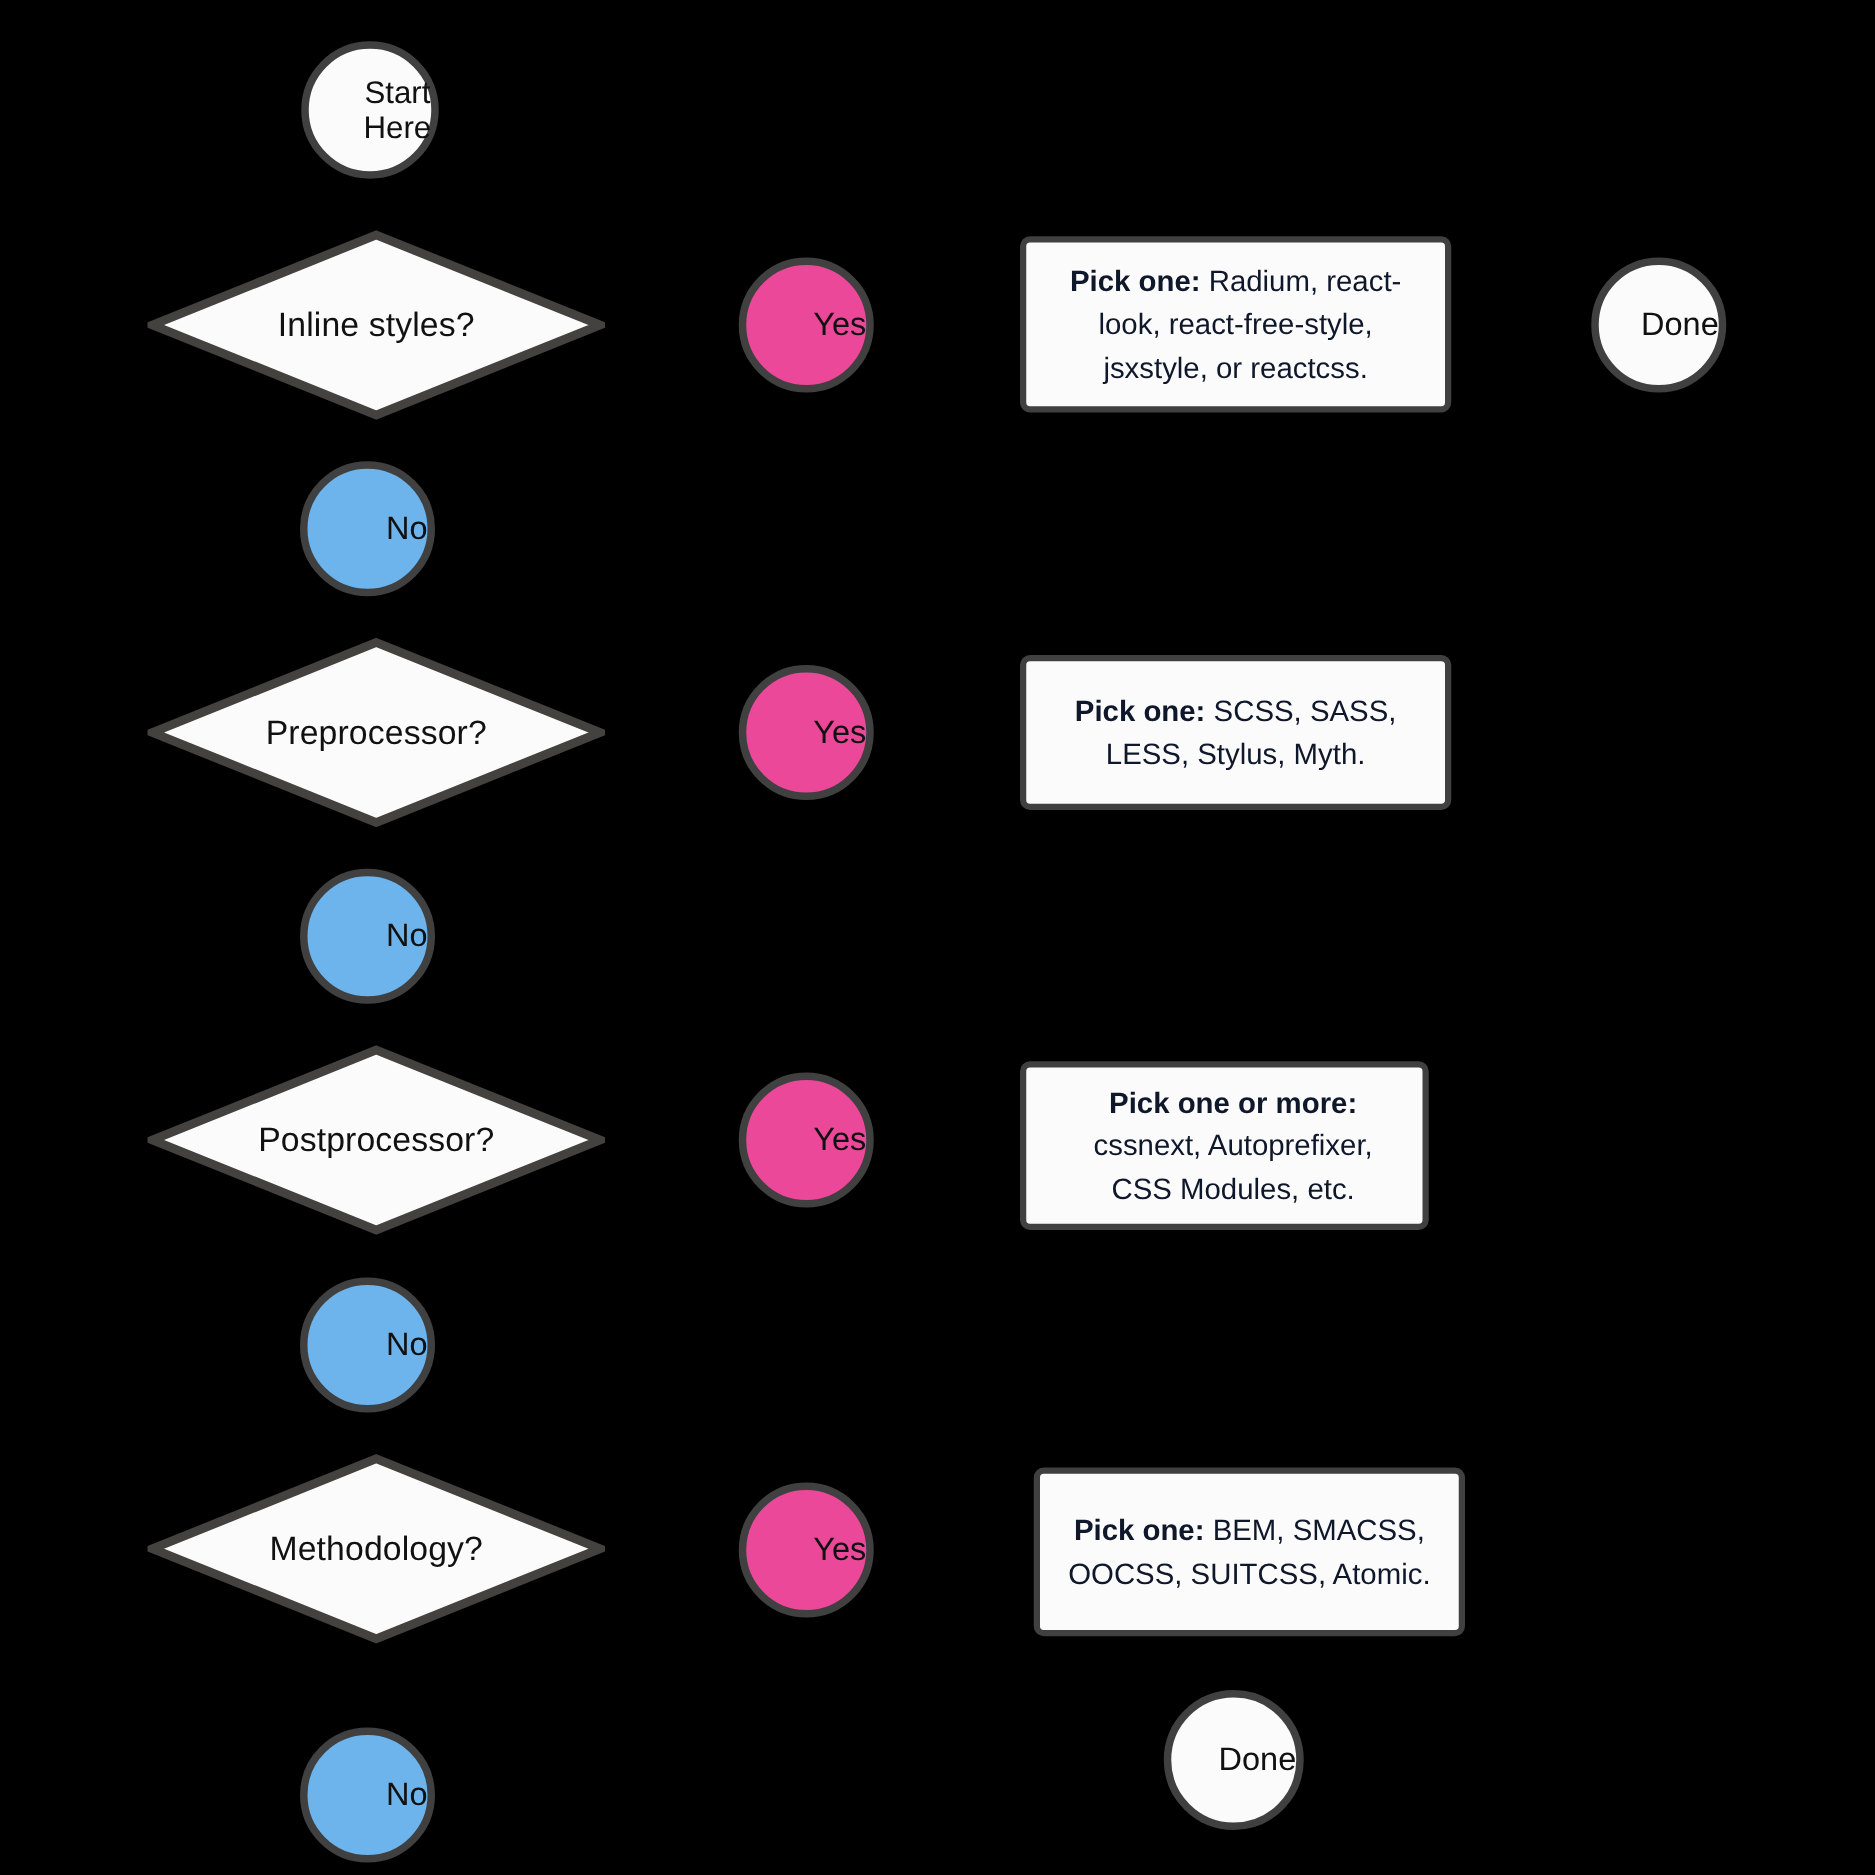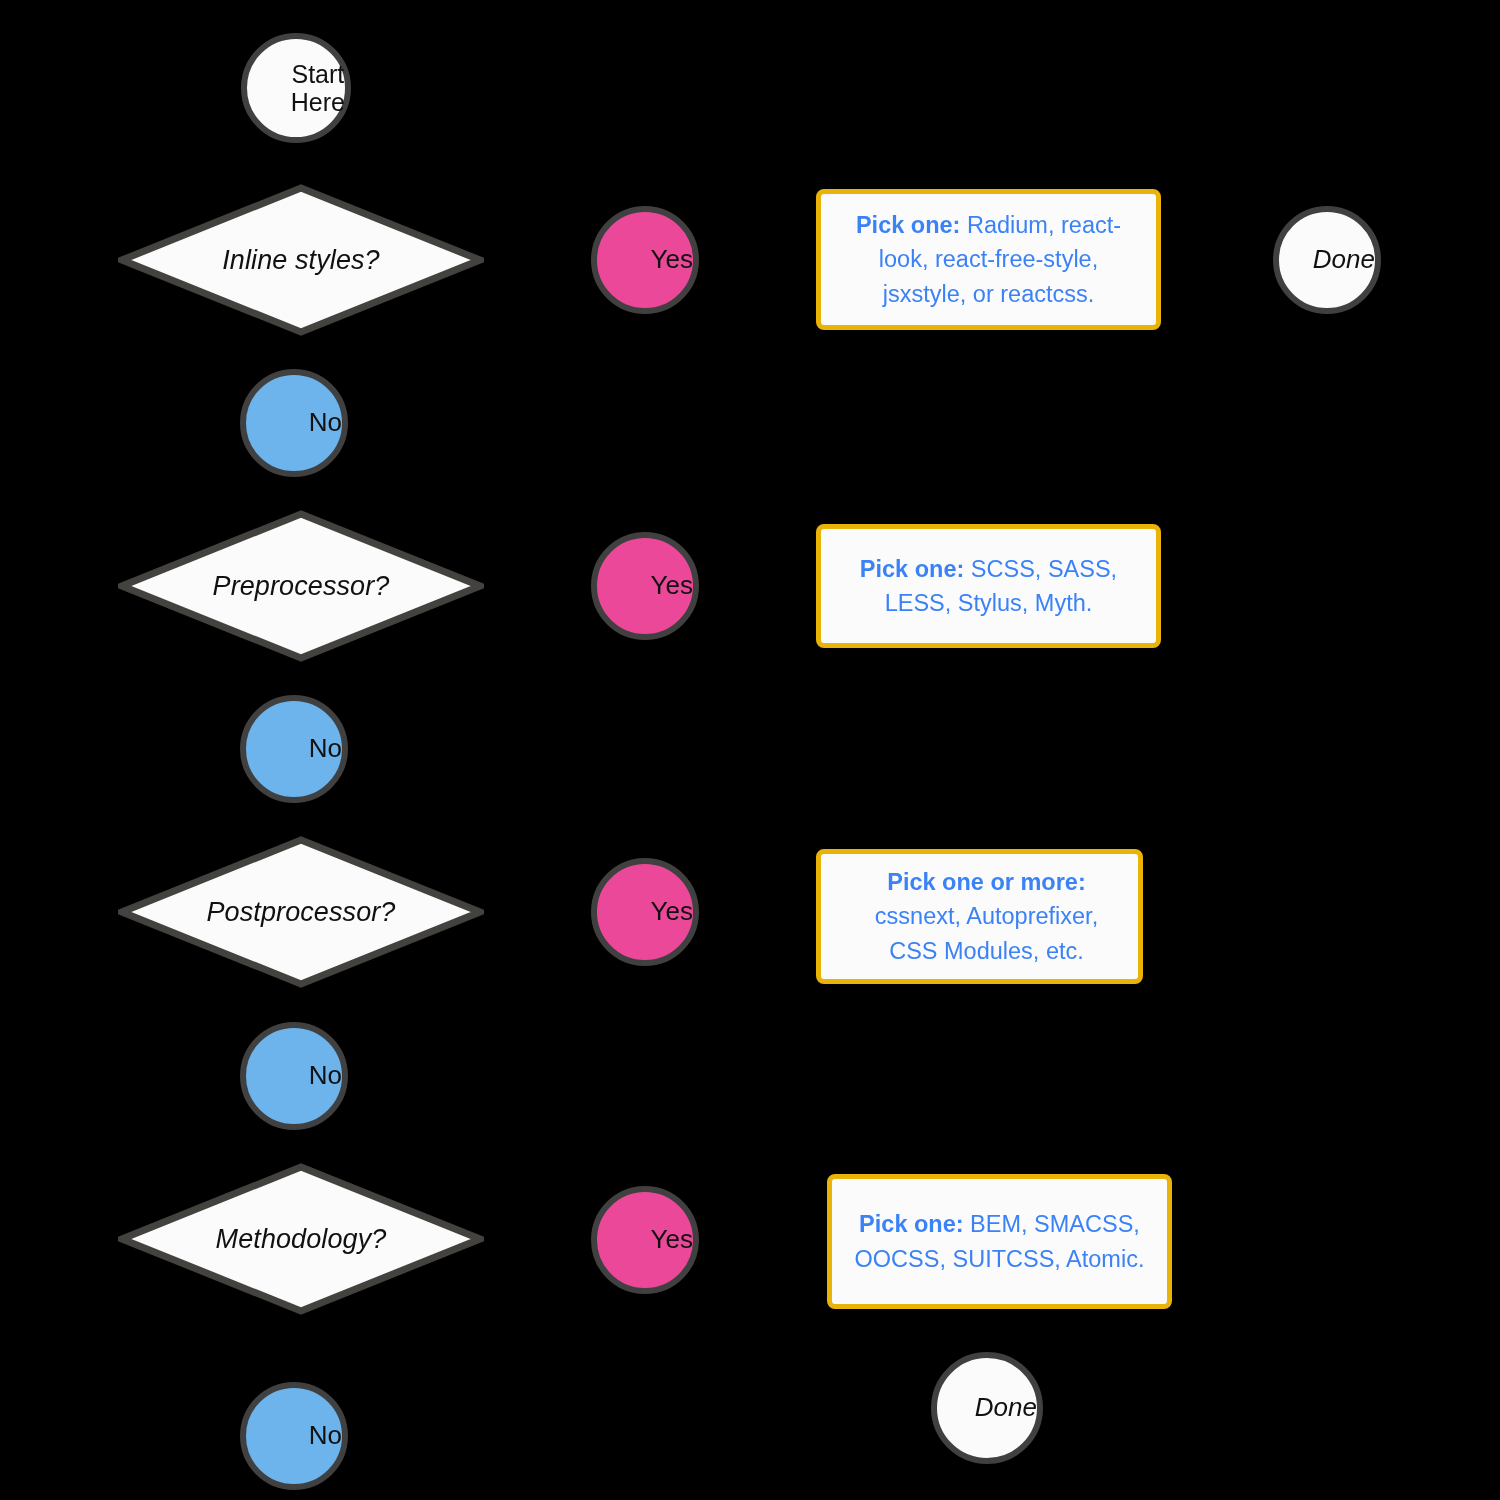--- a/index.html
+++ b/index.html
@@ -37,58 +37,57 @@
   .circle.terminal   { background: #fbfbfb; }
   .circle.yes        { background: #ec4899; }
   .circle.no         { background: #6cb4eb; }
 
   
   .diamond-wrap {
     position: absolute;
     display: flex;
     align-items: center;
     justify-content: center;
-    font-style: italic;
   }
   .diamond-shape {
     position: absolute;
     inset: 0;
     width: 100%;
     height: 100%;
   }
   .diamond-label {
     position: relative;
     z-index: 2;
     color: #111111;
     white-space: nowrap;
     font-size: 27px;
     letter-spacing: .1px;
   }
 
   
   .info-box {
     position: absolute;
     background: #fbfbfb;
-    border: 5px solid #eab308;
+    border: 5px solid #404040;
     border-radius: 8px;
     box-sizing: border-box;
     display: flex;
     align-items: center;
     justify-content: center;
     text-align: center;
-    color: #3b82f6;
+    color: #0f172a;
     font-size: 23.5px;
     line-height: 1.45;
     padding: 10px 16px;
   }
   .info-box .lead { font-weight: bold; }
 
   .t-start { font-size: 25px; }
   .t-yesno { font-size: 26px; }
-  .t-done  { font-size: 26px; font-style: italic; }
+  .t-done  { font-size: 26px; }
 </style>
 </head>
 <body>
 
 <div id="canvas">
 
   <div class="node circle terminal t-start" style="left:241px; top:33px; width:110px; height:110px;">
     <span>
       <span>Start</span><br>
       <span>Here</span>

